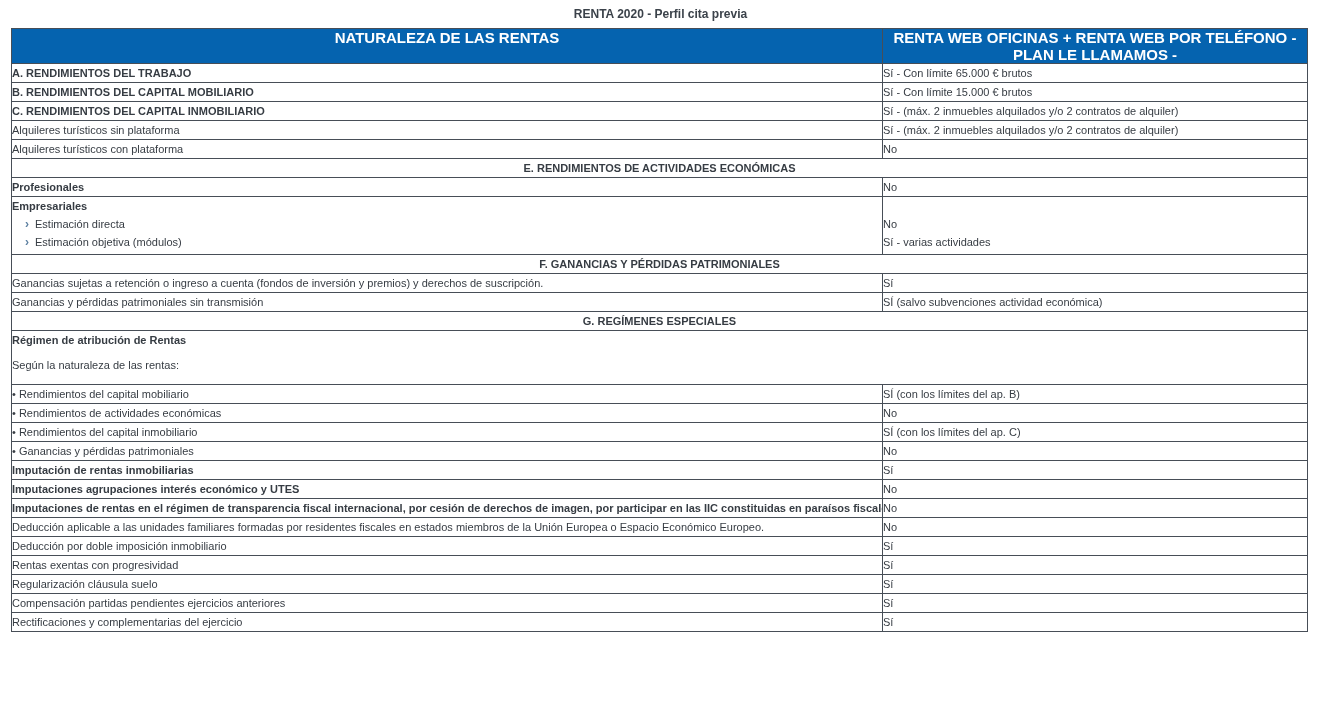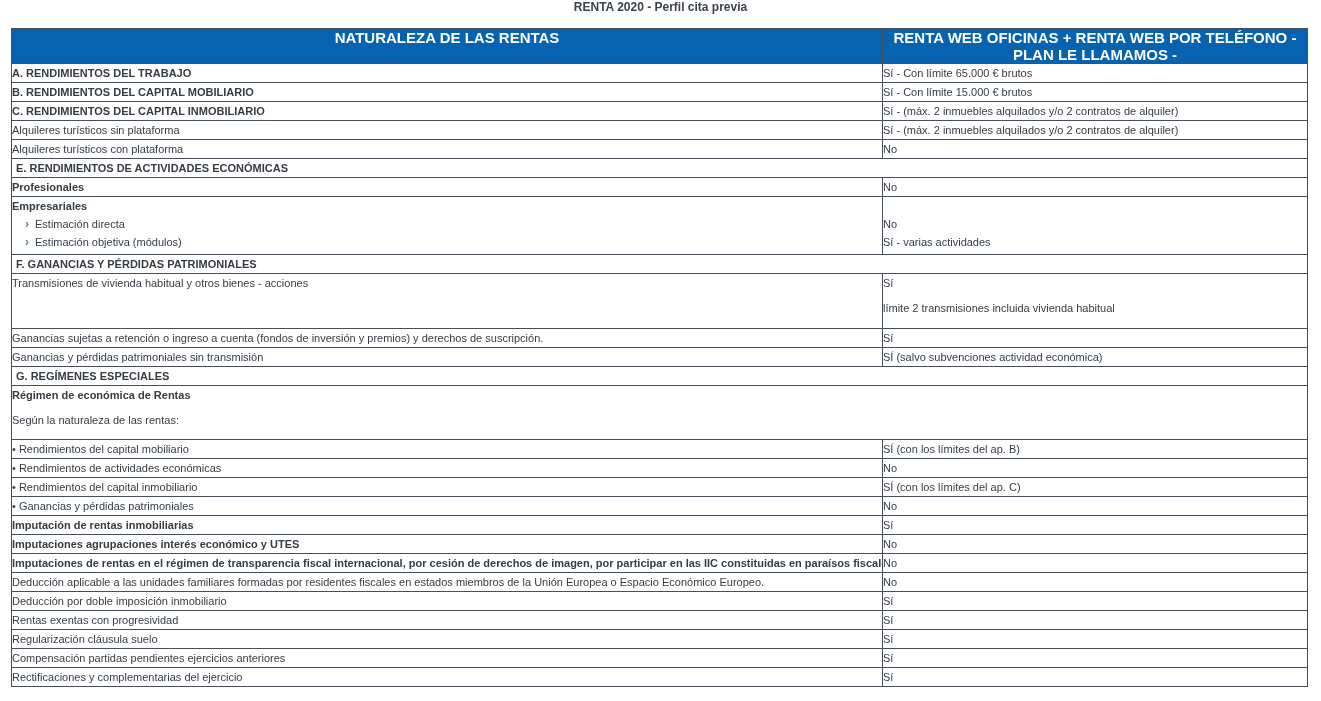--- a/index.html
+++ b/index.html
@@ -12,21 +12,21 @@
   *{box-sizing:border-box;}
   html,body{margin:0;padding:0;}
   body{
     width:1321px;height:701px;background:#FFFFFF;
     font-family:"Liberation Sans", sans-serif;
     color:var(--text);
     overflow:hidden;
   }
   .page-title{
     text-align:center;font-weight:bold;font-size:12px;
-    height:21px;color:#3B424A;
+    padding-top:7px;height:21px;color:#3B424A;
   }
   table.renta{
     border-collapse:collapse;table-layout:fixed;
     width:1296px;margin:7px 0 0 11px;
     font-size:11px;
   }
   table.renta th, table.renta td{
     border:1px solid var(--border);
     padding:0;
   }
@@ -34,21 +34,21 @@
     background:var(--header-bg);color:var(--header-text);
     font-weight:bold;font-size:15px;height:35px;
     text-align:center;
   }
   th.h-left{vertical-align:top;padding-top:7px;}
   th.h-right{vertical-align:middle;}
   td{height:18px;vertical-align:middle;overflow:hidden;}
   td.left{text-align:left;padding:0 4px;white-space:nowrap;}
   td.right{text-align:left;white-space:nowrap;}
   td.vtop{vertical-align:top;}
-  tr.section td{font-weight:bold;text-align:left;padding:0 4px;white-space:nowrap;}
+  tr.section td{font-weight:bold;text-align:center;padding:0 4px;white-space:nowrap;}
   td.full{text-align:left;padding:0 4px;white-space:nowrap;}
   .line{line-height:18px;}
   .bold{font-weight:bold;}
   .sub{padding-left:13px;}
   .para{margin-top:7px;}
   .chevron{
     color:var(--chevron);margin-right:6px;font-size:12px;font-weight:bold;
   }
 </style>
 </head>
@@ -131,29 +131,20 @@
           <div class="line">&nbsp;</div>
           <div class="line">No</div>
           <div class="line">Sí - varias actividades</div>
         </td>
       </tr>
       <tr class="section">
         <td colspan="2" class="full">
           <div class="line bold">F. GANANCIAS Y PÉRDIDAS PATRIMONIALES</div>
         </td>
       </tr>
-      <tr style="height: 55px;">
-        <td class="left vtop">
-          <div class="line">Transmisiones de vivienda habitual y otros bienes - acciones</div>
-        </td>
-        <td class="right vtop">
-          <div class="line">Sí</div>
-          <div class="line para">límite 2 transmisiones incluida vivienda habitual</div>
-        </td>
-      </tr>
       <tr>
         <td class="left">
           <div class="line">Ganancias sujetas a retención o ingreso a cuenta (fondos de inversión y premios) y derechos de suscripción.</div>
         </td>
         <td class="right">
           <div class="line">Sí</div>
         </td>
       </tr>
       <tr>
         <td class="left">
@@ -163,21 +154,21 @@
           <div class="line">SÍ (salvo subvenciones actividad económica)</div>
         </td>
       </tr>
       <tr class="section">
         <td colspan="2" class="full">
           <div class="line bold">G. REGÍMENES ESPECIALES</div>
         </td>
       </tr>
       <tr style="height: 54px;">
         <td colspan="2" class="full vtop">
-          <div class="line bold">Régimen de económica de Rentas</div>
+          <div class="line bold">Régimen de atribución de Rentas</div>
           <div class="line para">Según la naturaleza de las rentas:</div>
         </td>
       </tr>
       <tr>
         <td class="left">
           <div class="line">• Rendimientos del capital mobiliario</div>
         </td>
         <td class="right">
           <div class="line">SÍ (con los límites del ap. B)</div>
         </td>

